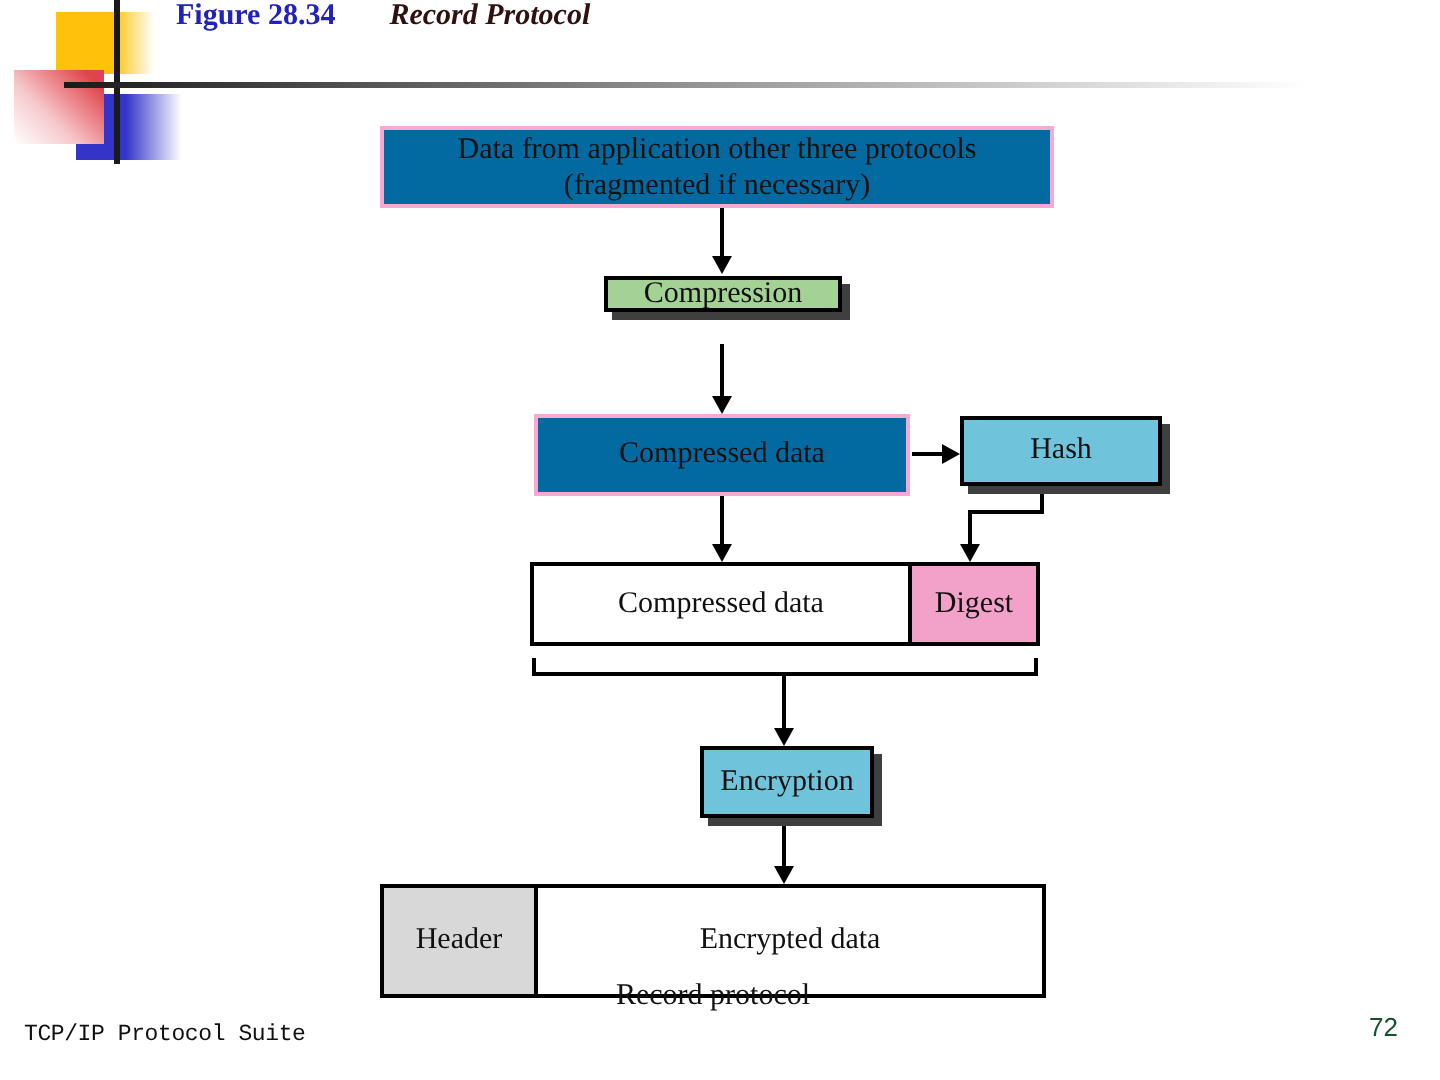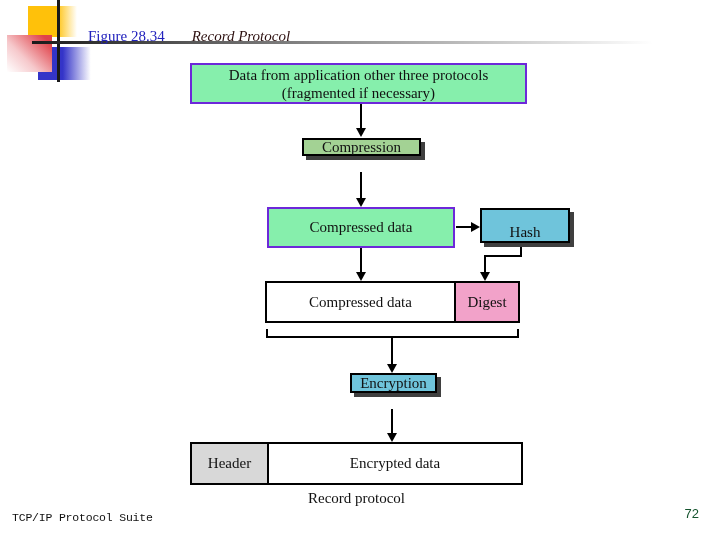--- a/index.html
+++ b/index.html
@@ -12,40 +12,40 @@
   .sq-yellow{left:28px;top:6px;width:49px;height:31px;z-index:1;
     background:linear-gradient(to right,var(--corner-yellow) 58%,#ffffff 100%);}
   .sq-blue{left:38px;top:47px;width:55px;height:33px;z-index:2;
     background:linear-gradient(to right,var(--corner-blue) 45%,#ffffff 96%);}
   .sq-red{left:7px;top:35px;width:45px;height:37px;z-index:3;
     background:linear-gradient(225deg,var(--corner-red) 12%,#f6c9cc 62%,#ffffff 100%);}
   .v-line{position:absolute;left:57px;top:0;width:3px;height:82px;background:#1a1a1a;z-index:4;}
   .h-line{position:absolute;left:32px;top:41px;width:640px;height:3px;z-index:4;
     background:linear-gradient(to right,#1a1a1a 0%,#8a8a8a 45%,#d9d9d9 80%,#ffffff 97%);}
   
-  .title-bar{position:absolute;left:88px;top:28px;z-index:5;white-space:nowrap;
-    font-size:15px;font-weight:normal;}
+  .title-bar{position:absolute;left:88px;top:0;z-index:5;white-space:nowrap;
+    font-size:15px;font-weight:bold;}
   .title-prefix{color:var(--title-blue);}
   .title-text{color:var(--title-maroon);font-style:italic;margin-left:27px;}
   
-  .dbox{position:absolute;box-sizing:border-box;border:2px solid #6d28d9;background:#86efac;
+  .dbox{position:absolute;box-sizing:border-box;border:2px solid #f9a8d4;background:#0369a1;
     display:flex;align-items:center;justify-content:center;text-align:center;
     font-size:15px;color:#111;}
   .box-top{left:190px;top:63px;width:337px;height:41px;flex-direction:column;line-height:18px;}
   .proc{border:2px solid #000;box-shadow:4px 4px 0 0 var(--shadow);}
   .box-compression{left:302px;top:138px;width:119px;height:18px;background:var(--process-green);}
   .box-compressed1{left:267px;top:207px;width:188px;height:41px;}
-  .box-hash{left:480px;top:208px;width:90px;height:35px;background:var(--process-blue);align-items:flex-end;}
+  .box-hash{left:480px;top:208px;width:101px;height:35px;background:var(--process-blue);}
   .split{position:absolute;box-sizing:border-box;display:flex;border:2px solid #000;padding:0;}
   .box-compressed2{left:265px;top:281px;width:255px;height:42px;}
   .cell{display:flex;align-items:center;justify-content:center;font-size:15px;color:#111;box-sizing:border-box;}
   .cell-compressed{width:187px;background:#fff;}
   .cell-digest{flex:1;background:var(--digest-pink);border-left:2px solid #000;}
-  .box-encryption{left:350px;top:373px;width:87px;height:20px;background:var(--process-blue);}
-  .box-record{left:190px;top:442px;width:333px;height:43px;}
+  .box-encryption{left:350px;top:373px;width:87px;height:36px;background:var(--process-blue);}
+  .box-record{left:190px;top:442px;width:333px;height:57px;}
   .cell-header{width:77px;background:var(--header-gray);border-right:2px solid #000;}
   .cell-encrypted{flex:1;background:#fff;}
   .caption{position:absolute;left:190px;top:490px;width:333px;text-align:center;
     font-size:15px;color:#111;}
   
   svg.wires{position:absolute;left:0;top:0;z-index:0;}
   svg.wires line, svg.wires polyline{stroke:#000;stroke-width:2;fill:none;}
   svg.wires polygon{fill:#000;stroke:none;}
   
   .footer-left{position:absolute;left:12px;top:511px;font-family:Liberation Mono, monospace;

